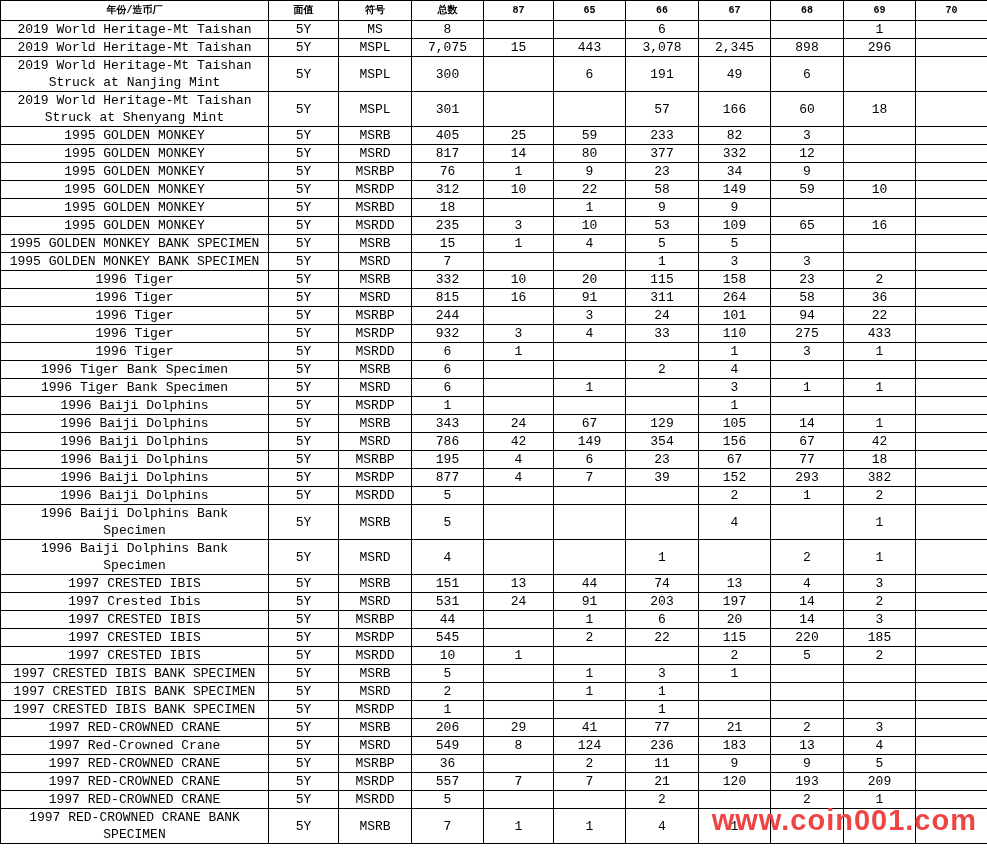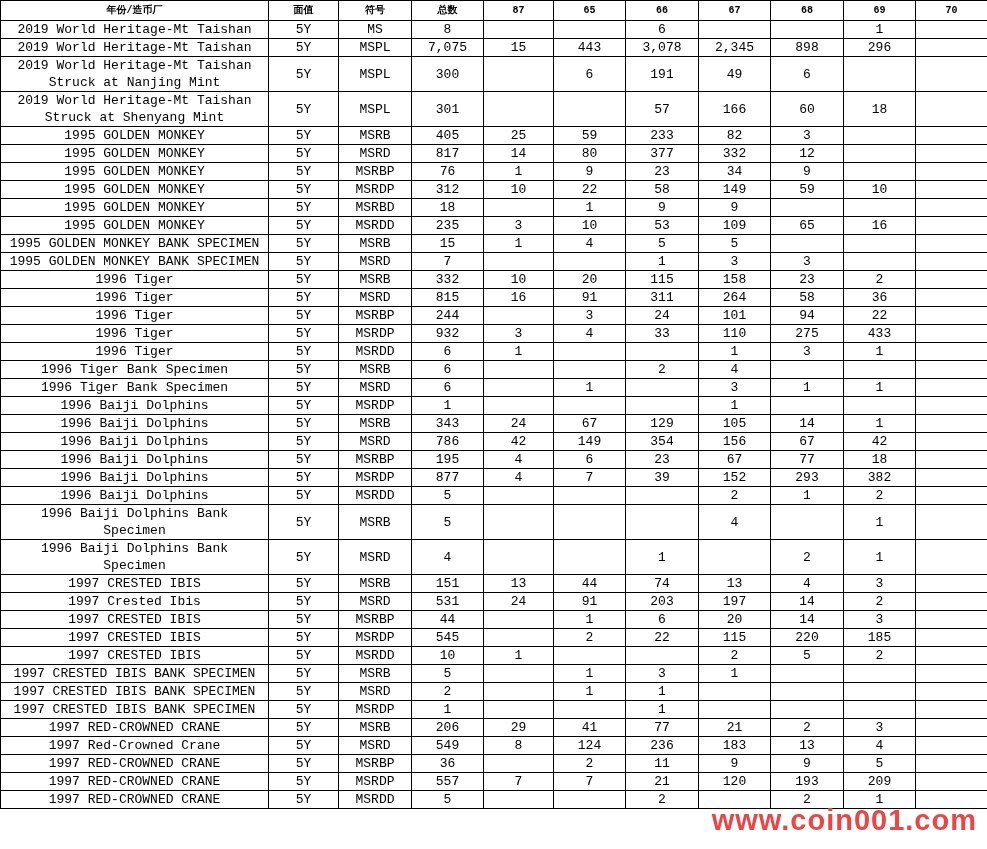--- a/index.html
+++ b/index.html
@@ -611,16 +611,30 @@
         <td>MSRDD</td>
         <td>5</td>
         <td></td>
         <td></td>
         <td>2</td>
         <td></td>
         <td>2</td>
         <td>1</td>
         <td></td>
       </tr>
+      <tr>
+        <td class="name-cell">1997 RED-CROWNED CRANE BANK
+SPECIMEN</td>
+        <td>5Y</td>
+        <td>MSRB</td>
+        <td>7</td>
+        <td>1</td>
+        <td>1</td>
+        <td>4</td>
+        <td>1</td>
+        <td></td>
+        <td></td>
+        <td></td>
+      </tr>
     </tbody>
 </table>
 
 <div class="watermark" style="color: #ef4444;">www.coin001.com</div>
 
 </body></html>

